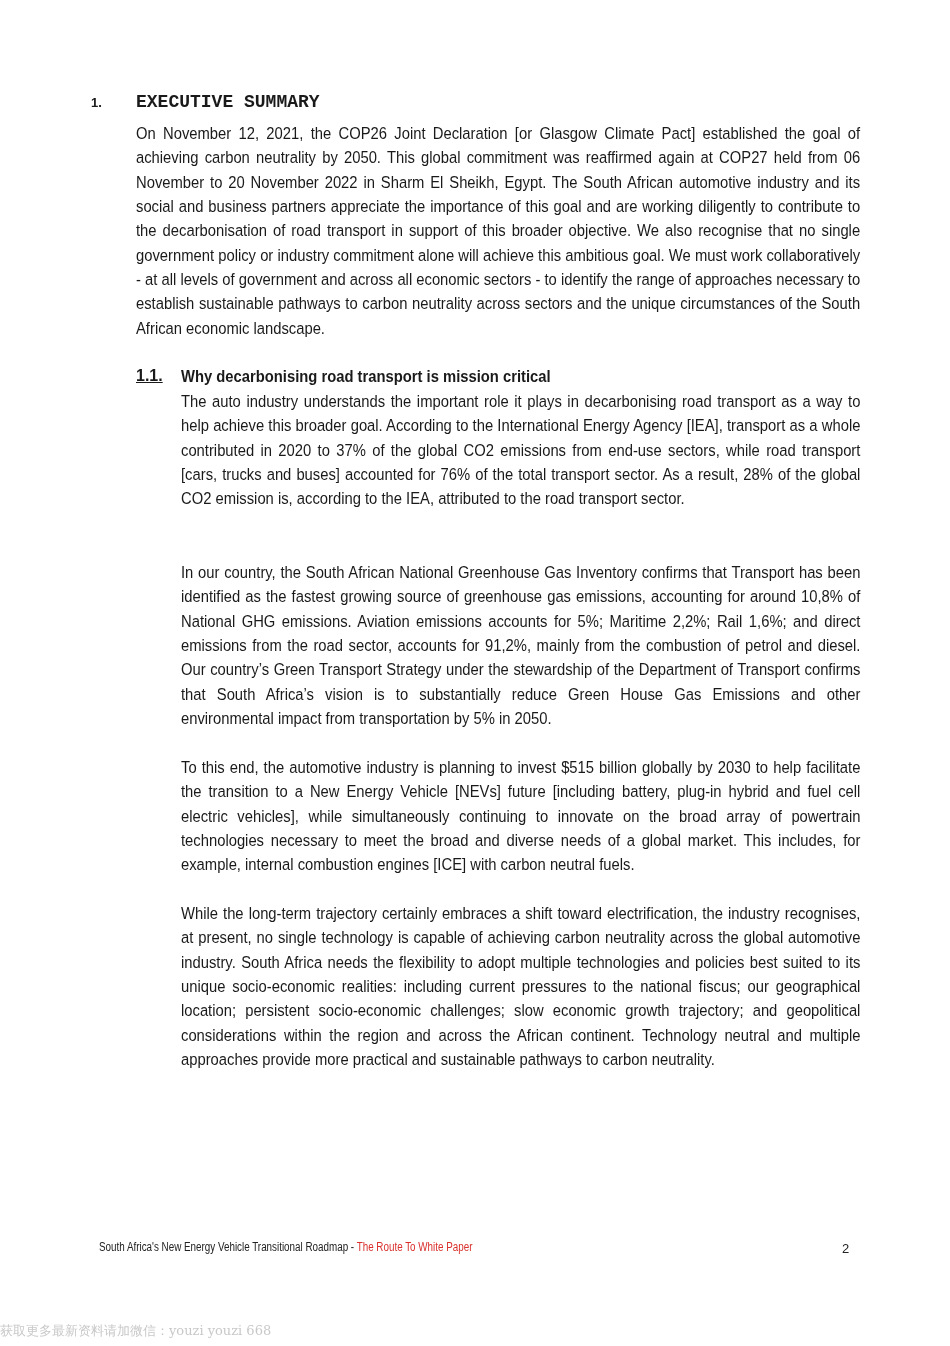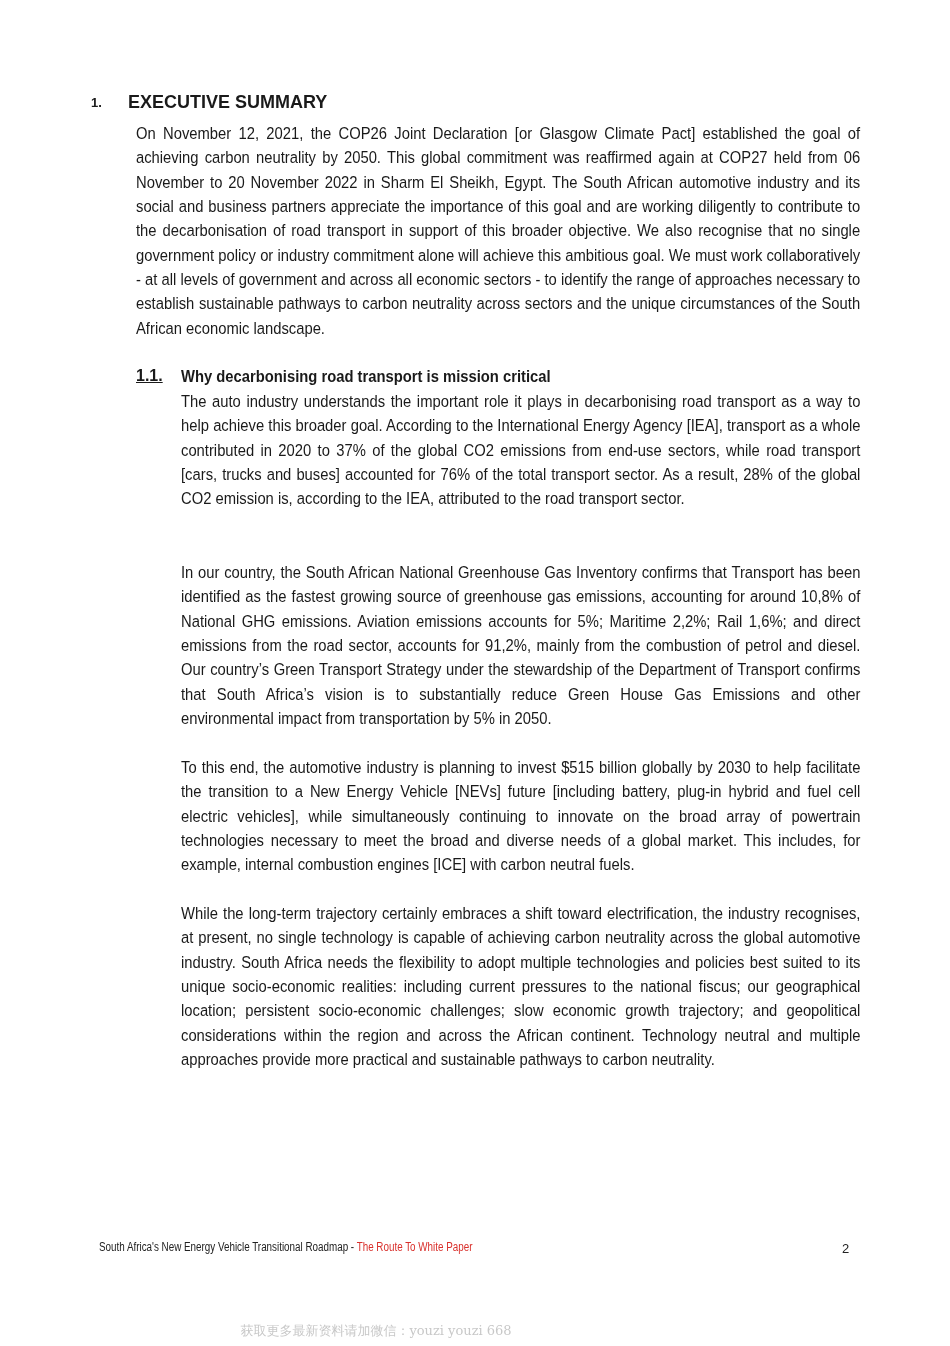--- a/index.html
+++ b/index.html
@@ -1,34 +1,34 @@
 <!DOCTYPE html>
 <html><head>
 <meta charset="utf-8">
 <style>
   html, body { margin: 0; padding: 0; background: #ffffff; }
   body { width: 950px; height: 1346px; position: relative; overflow: hidden;
          font-family: "Liberation Sans", sans-serif; color: #1a1a1a; }
   .abs { position: absolute; }
   .h1num { left: 91px; top: 95px; font-size: 13px; font-weight: bold; }
-  .h1 { left: 128px; top: 92px; font-size: 18px; font-weight: bold; letter-spacing: 0; }
+  .h1 { left: 136px; top: 92px; font-size: 18px; font-weight: bold; letter-spacing: 0; font-family: Liberation Mono, monospace; }
   .block { position: absolute; font-size: 17.2px; line-height: 24.35px; text-align: justify;
            transform-origin: 0 0; transform: scaleX(0.86); }
   .block p { margin: 0; }
   .p1 { left: 136px; top: 121px; width: 842px; }
   .h2num { left: 136px; top: 367px; font-size: 16px; font-weight: bold; text-decoration: underline; }
   .h2 { left: 181px; top: 366px; font-size: 17.2px; font-weight: bold; transform-origin: 0 0; transform: scaleX(0.86); white-space: nowrap; }
   .p2 { left: 181px; top: 389px; width: 790px; }
   .p3 { left: 181px; top: 560px; width: 790px; }
   .p4 { left: 181px; top: 755px; width: 790px; }
   .p5 { left: 181px; top: 901px; width: 790px; }
   .footer { left: 99px; top: 1240px; font-size: 12px; transform-origin: 0 0; transform: scaleX(0.82); white-space: nowrap; color: #222; }
   .footer .red { color: #d9302c; }
   .pageno { left: 842px; top: 1241px; font-size: 13px; color: #222; }
-  .watermark { left: 0; width: 752px; top: 1322px; text-align: center; font-family: "DejaVu Serif", serif; font-size: 13px; color: #c8c8c8; }
+  .watermark { left: 0; width: 752px; top: 1322px; text-align: left; font-family: "DejaVu Serif", serif; font-size: 13px; color: #c8c8c8; }
 </style>
 </head>
 <body>
 
 <div class="abs h1num">1.</div>
 <div class="abs h1">EXECUTIVE SUMMARY</div>
 
 <div class="block p1">
   <p>On November 12, 2021, the COP26 Joint Declaration [or Glasgow Climate Pact] established the goal of achieving carbon neutrality by 2050. This global commitment was reaffirmed again at COP27 held from 06 November to 20 November 2022 in Sharm El Sheikh, Egypt. The South African automotive industry and its social and business partners appreciate the importance of this goal and are working diligently to contribute to the decarbonisation of road transport in support of this broader objective. We also recognise that no single government policy or industry commitment alone will achieve this ambitious goal. We must work collaboratively - at all levels of government and across all economic sectors - to identify the range of approaches necessary to establish sustainable pathways to carbon neutrality across sectors and the unique circumstances of the South African economic landscape.</p>
 </div>

